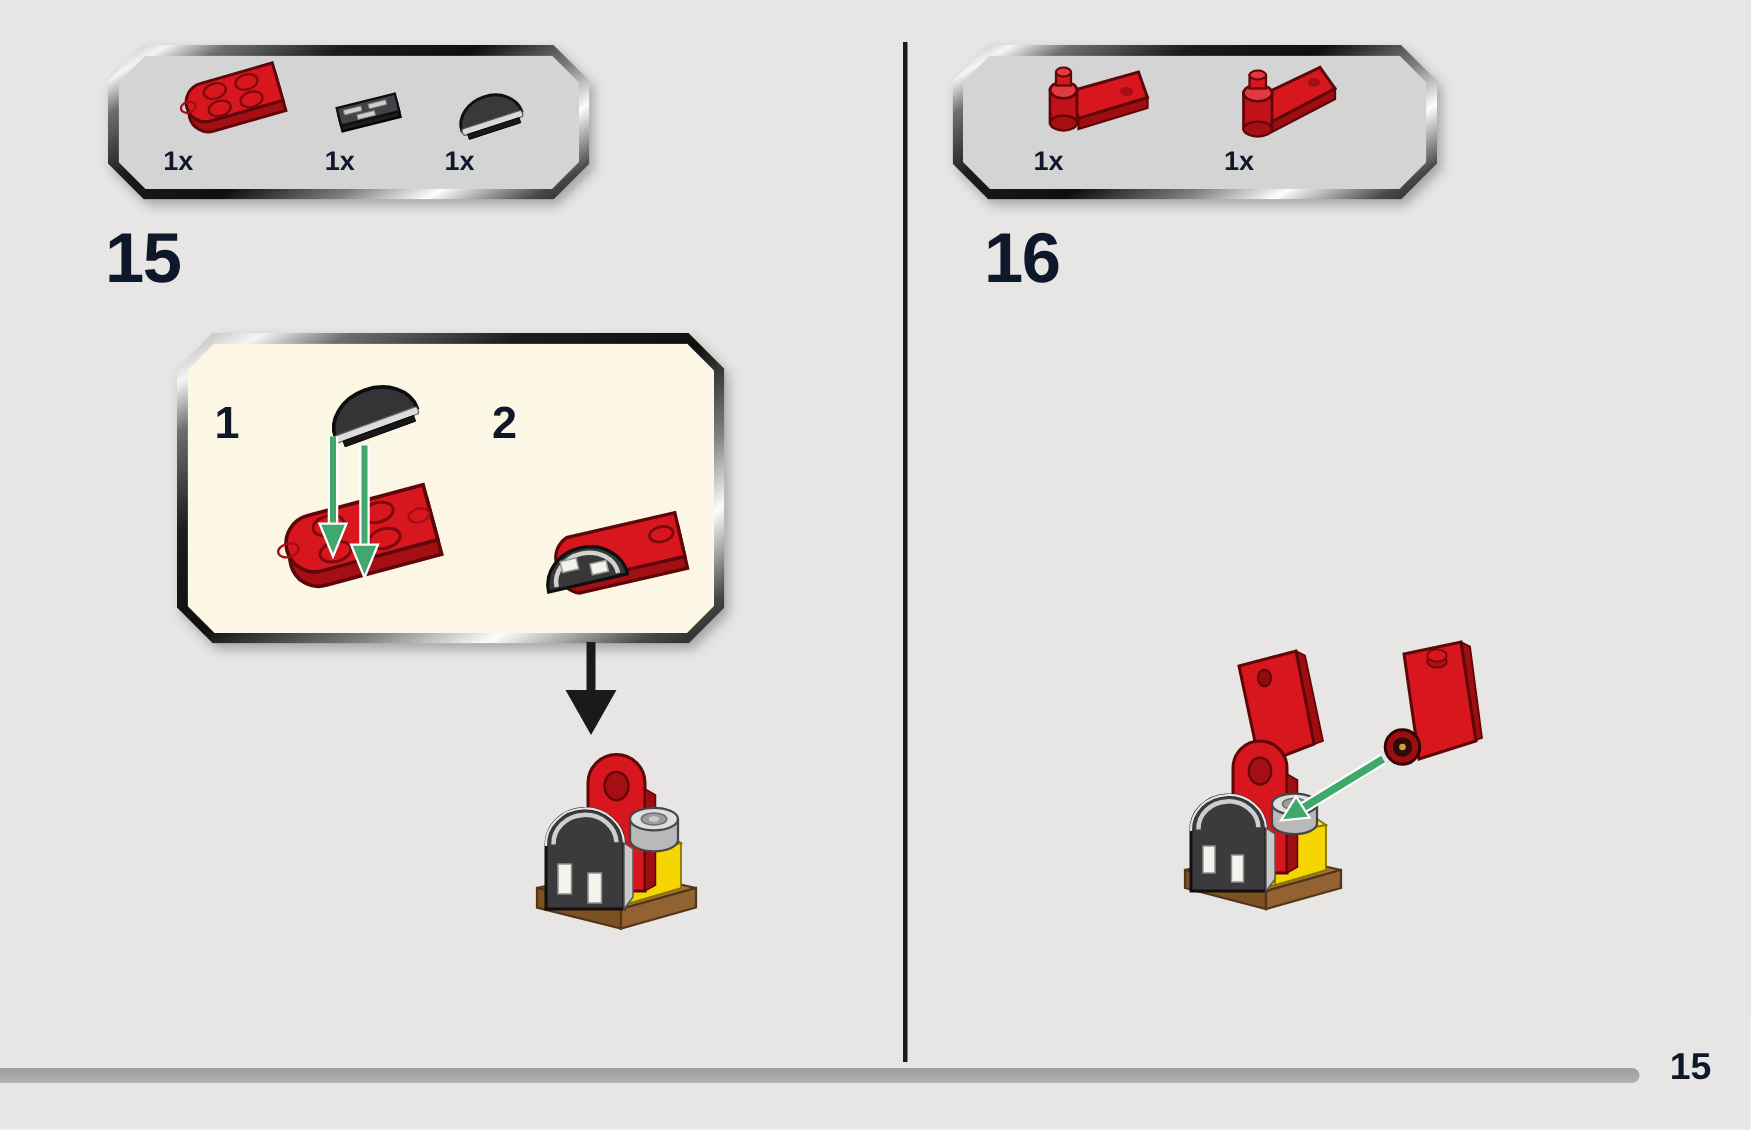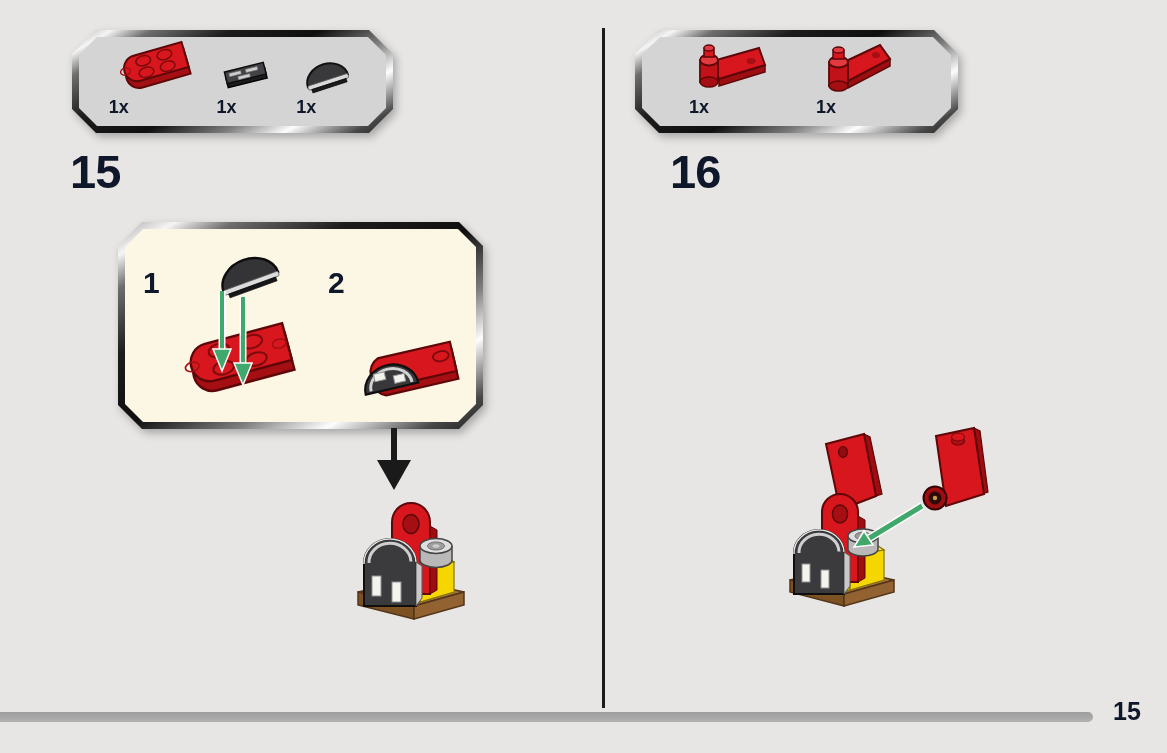--- a/index.html
+++ b/index.html
@@ -205,21 +205,21 @@
             <ellipse cx="22.5" cy="27" rx="9.5" ry="5.5" fill="#e23a40" stroke="#5e0709" stroke-width="1.8"></ellipse>
             <rect x="17" y="15" width="11" height="9" fill="#d7161d" stroke="#5e0709" stroke-width="1.5"></rect>
             <ellipse cx="22.5" cy="15" rx="5.5" ry="3" fill="#e23a40" stroke="#5e0709" stroke-width="1.3"></ellipse>
           </svg>
           <span class="part-count">1x</span>
         </div>
       </div>
     </div>
   </div>
 
-  <div class="step-number" style="left:670px; top:148px;">16</div>
+  <div class="step-number" style="left:656px; top:148px;">16</div>
 
   <svg style="position:absolute; left:782px; top:424px;" width="208" height="196" viewBox="0 0 208 196">
 
     <g>
       <polygon points="82,10 88,13 100,70 94,72" fill="#9e0d10" stroke="#5e0709" stroke-width="1.2"></polygon>
       <polygon points="44,20 82,10 94,72 58,86" fill="#d7161d" stroke="#5e0709" stroke-width="2"></polygon>
       <ellipse cx="61" cy="28" rx="4.5" ry="5.5" fill="#8f0c0f" stroke="#5e0709" stroke-width="1.2"></ellipse>
     </g>
 
     <polygon points="8,156 58,144 112,156 62,170" fill="#a4713a" stroke="#53351a" stroke-width="1.5"></polygon>

